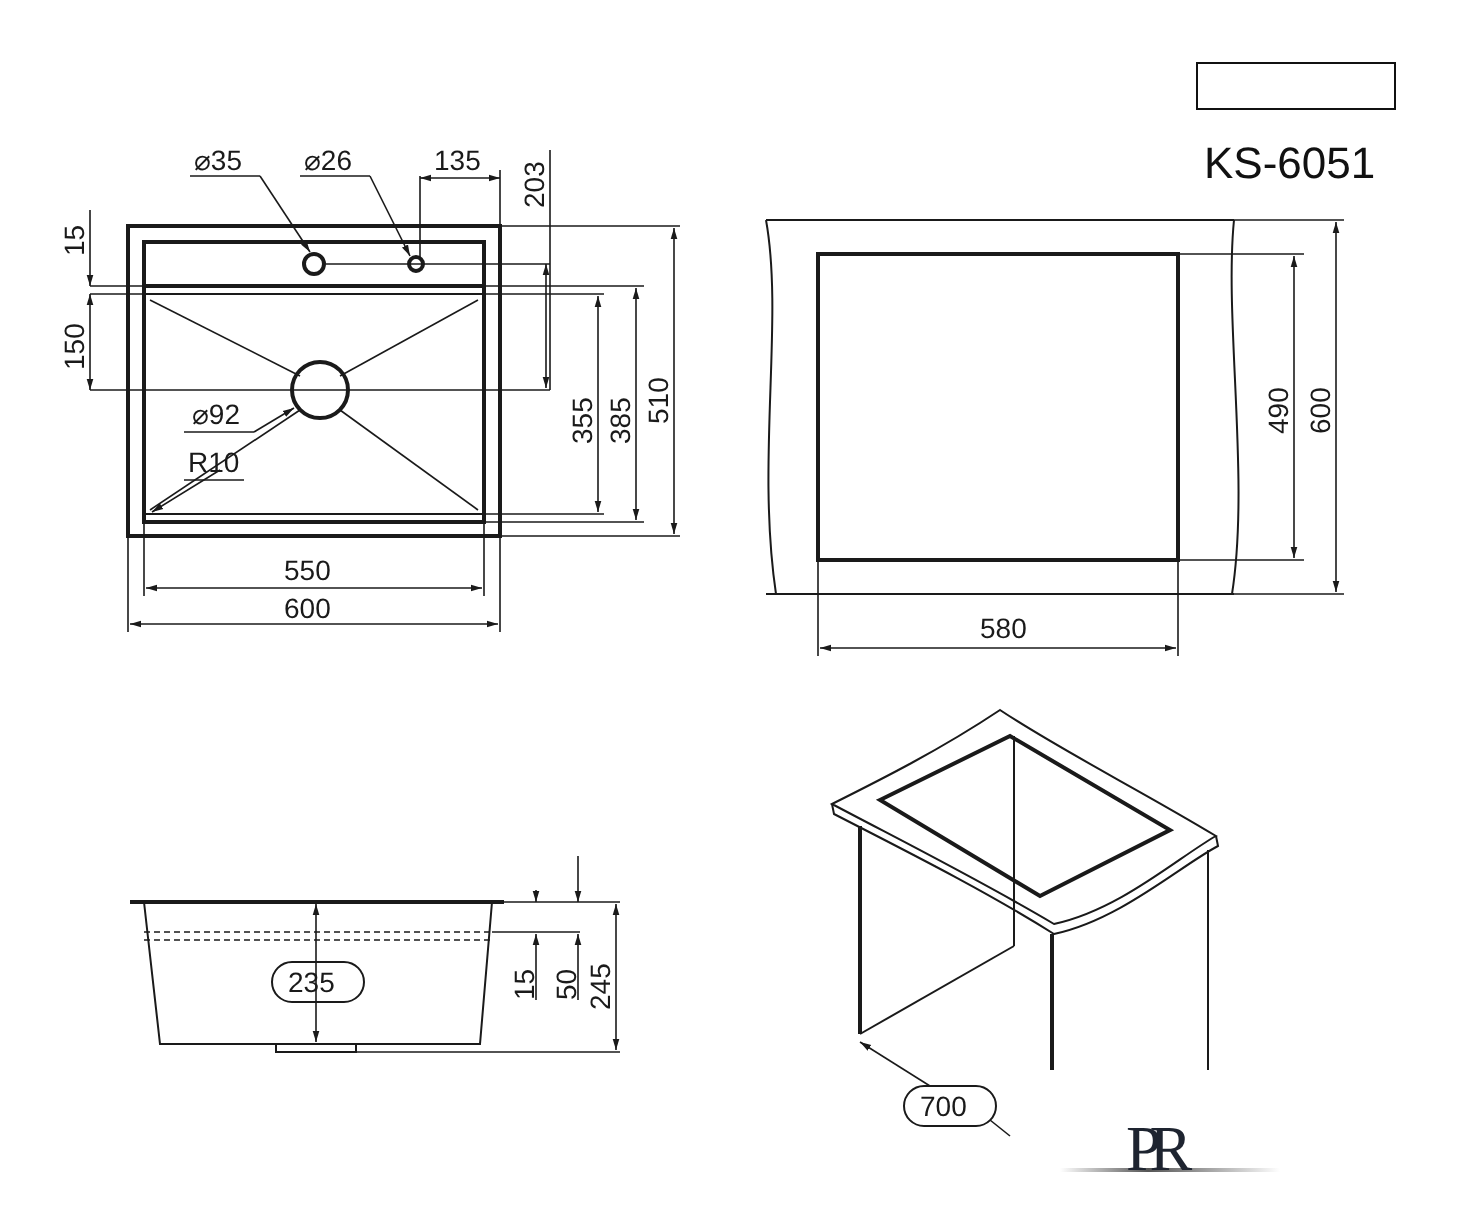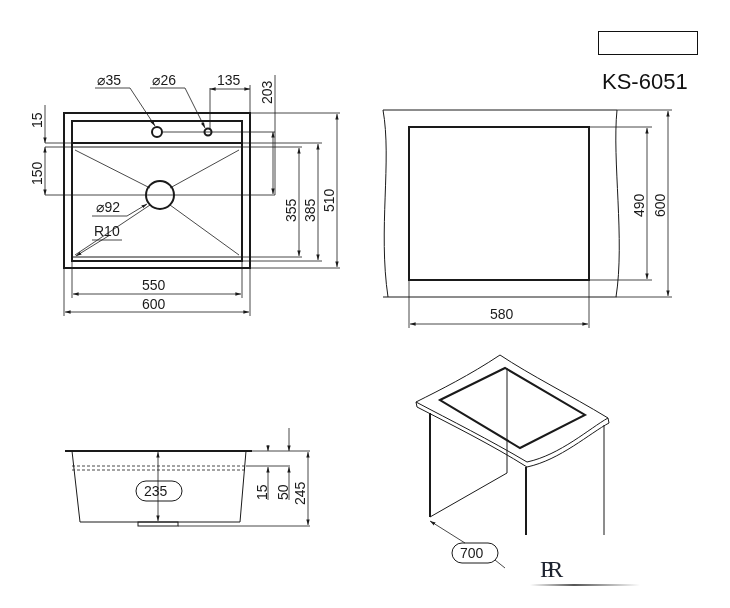--- a/index.html
+++ b/index.html
@@ -5,21 +5,21 @@
     html, body { margin: 0; padding: 0; background: #ffffff; }
     body { width: 730px; height: 608px; position: relative; overflow: hidden; font-family: "Liberation Sans", sans-serif; }
     svg { position: absolute; left: 0; top: 0; }
     .dim { font-family: "Liberation Sans", sans-serif; font-size: 14px; fill: #1a1a1a; }
     .ln { stroke: #1a1a1a; fill: none; }
     .thick { stroke-width: 2; }
     .thin { stroke-width: 1; }
     .hair { stroke-width: 0.8; }
     .model-box { position: absolute; left: 598px; top: 31px; width: 100px; height: 24px; border: 1.5px solid #111; box-sizing: border-box; }
     .model-label { position: absolute; left: 602px; top: 29px; font-size: 22px; color: #111; font-family: "Liberation Sans", sans-serif; letter-spacing: 0px; margin-top: 40px; }
-    .logo { position: absolute; left: 540px; top: 556px; font-family: "Liberation Serif", serif; font-size: 24px; color: #1e2430; letter-spacing: -6px; }
+    .logo { position: absolute; left: 563px; top: 556px; font-family: "Liberation Serif", serif; font-size: 32px; color: #1e2430; letter-spacing: -6px; }
   </style>
 </head>
 <body>
 
 <div class="model-box"></div>
 <div class="model-label">KS-6051</div>
 
 <svg width="730" height="608" viewBox="0 0 730 608" xmlns="http://www.w3.org/2000/svg">
   <defs>
     <marker id="arr" viewBox="0 0 10 10" refX="10" refY="5" markerWidth="7" markerHeight="7" orient="auto-start-reverse">

